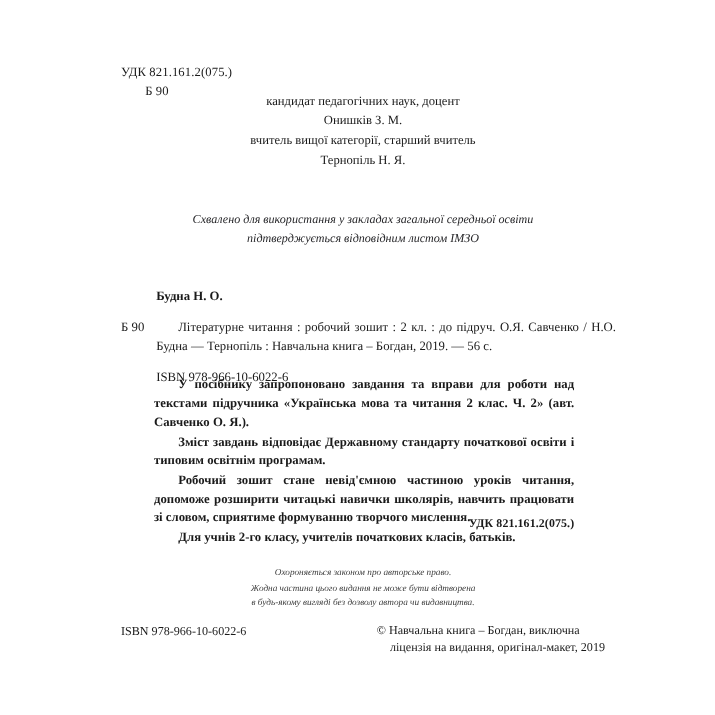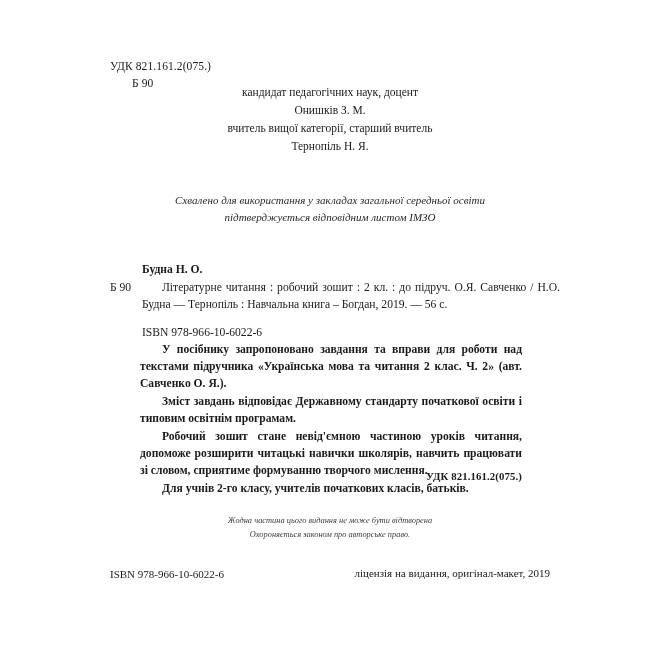--- a/index.html
+++ b/index.html
@@ -67,21 +67,21 @@
     position: absolute;
     left: 110px;
     top: 262px;
     width: 450px;
     font-size: 11.6px;
     line-height: 1.46;
   }
   .biblio .author {
     font-weight: bold;
     margin-left: 32px;
-    margin-bottom: 1px;
+    margin-bottom: 11px;
   }
   .biblio .record-row {
     display: flex;
     align-items: flex-start;
   }
   .biblio .shelf {
     flex: 0 0 32px;
     white-space: nowrap;
   }
   .biblio .record-text {
@@ -193,24 +193,26 @@
   <div class="annotation">
     <p>У посібнику запропоновано завдання та вправи для роботи над текстами підручника «Українська мова та читання 2 клас. Ч. 2» (авт. Савченко О. Я.).</p>
     <p>Зміст завдань відповідає Державному стандарту початкової освіти і типовим освітнім програмам.</p>
     <p>Робочий зошит стане невід'ємною частиною уроків читання, допоможе розширити читацькі навички школярів, навчить працювати зі словом, сприятиме формуванню творчого мислення.</p>
     <p>Для учнів 2-го класу, учителів початкових класів, батьків.</p>
   </div>
 
   <div class="udc-bottom">УДК 821.161.2(075.)</div>
 
   <div class="warning">
+    <div>Охороняється законом про авторське право.</div>
     <div>Жодна частина цього видання не може бути відтворена</div>
-    <div>Охороняється законом про авторське право.</div>
+    <div>в будь-якому вигляді без дозволу автора чи видавництва.</div>
   </div>
 
   <div class="footer">
     <div class="isbn-bottom">ISBN 978-966-10-6022-6</div>
     <div class="rights">
+      <div class="rights-line1">© Навчальна книга – Богдан, виключна</div>
       <div class="rights-line2">ліцензія на видання, оригінал-макет, 2019</div>
     </div>
   </div>
 
 </div>
 
 </body></html>

